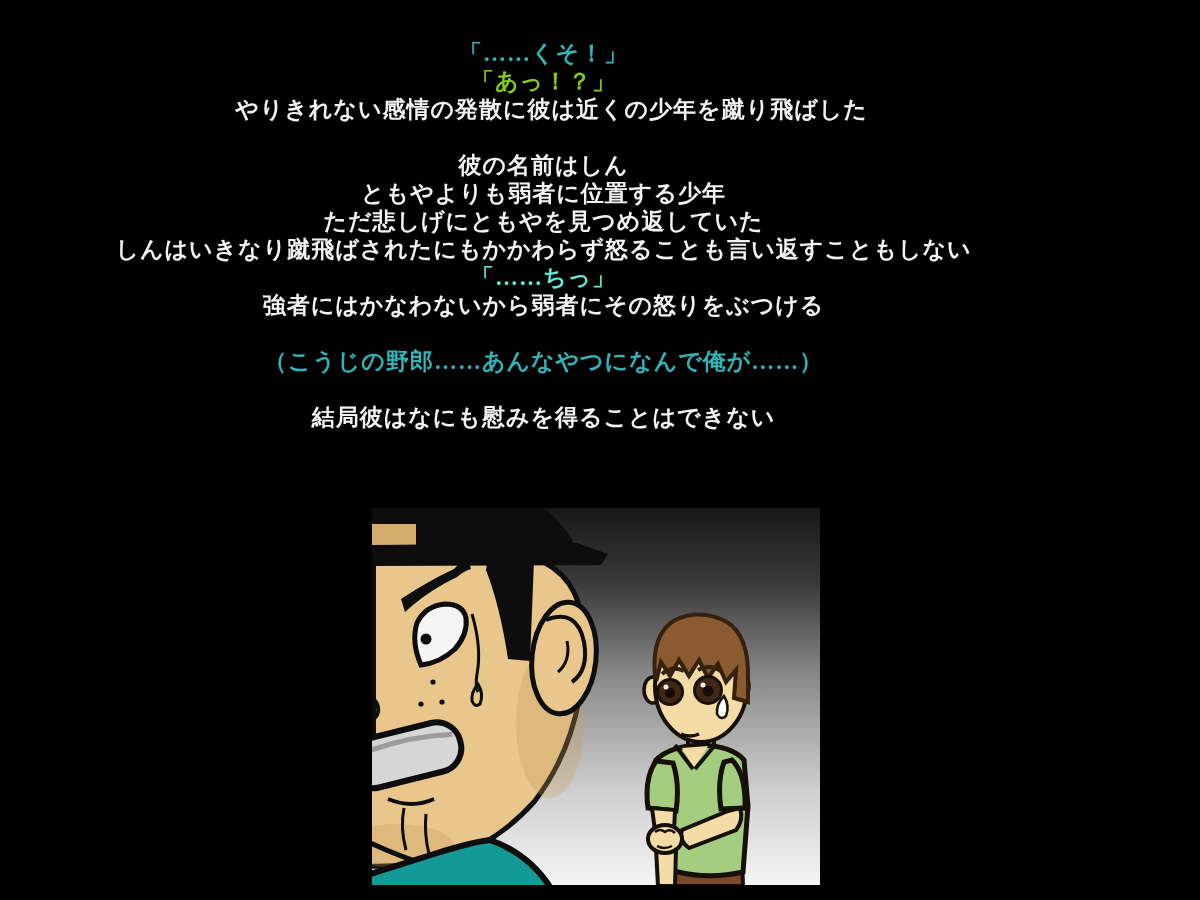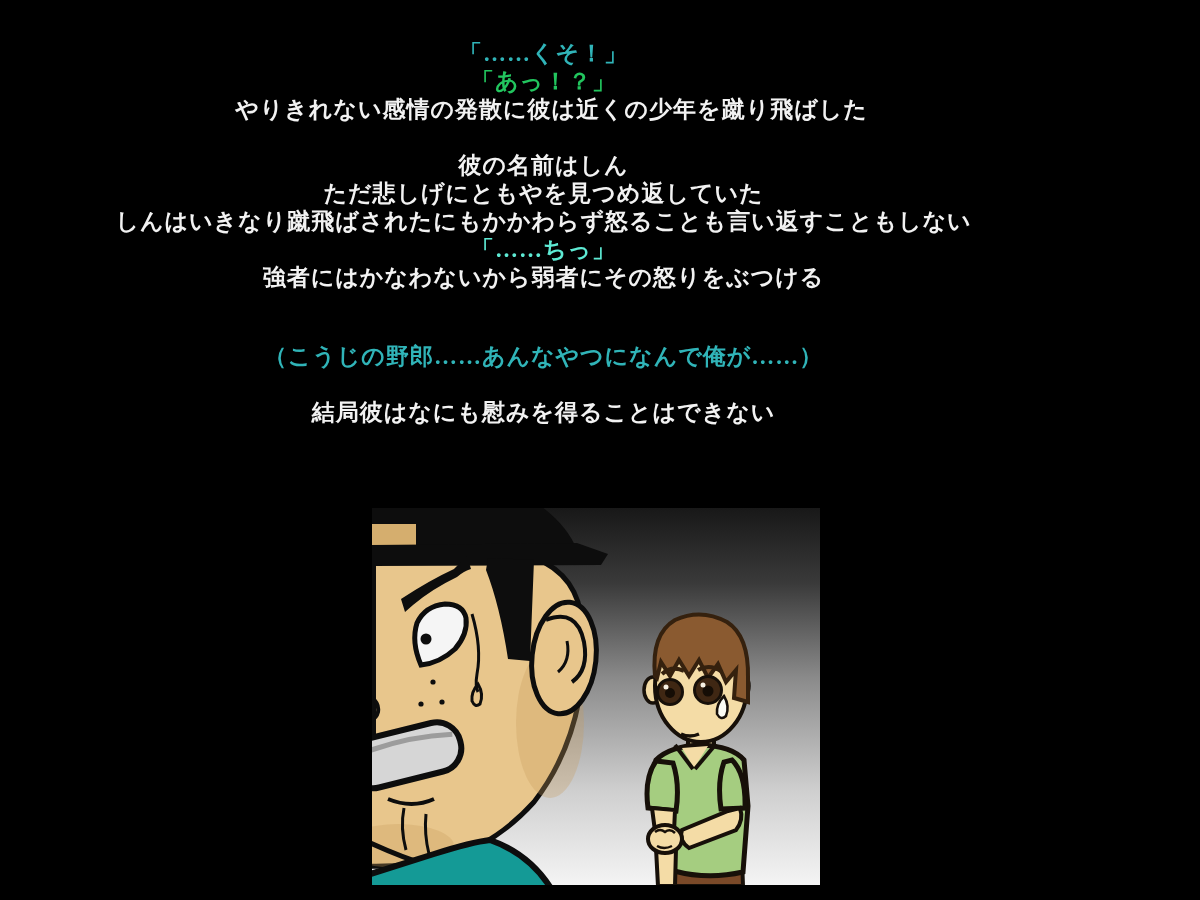--- a/index.html
+++ b/index.html
@@ -22,30 +22,31 @@
   .scene{
     position:absolute;left:372px;top:508px;width:448px;height:377px;
   }
   .scene svg{display:block;width:100%;height:100%;}
 </style>
 </head>
 <body>
 
 <div class="story">
     <div class="line" style="color: rgb(48, 180, 184);">「……くそ！」</div>
-    <div class="line" style="color: #22c55e;">「あっ！？」</div>
+    <div class="line" style="color: #84cc16;">「あっ！？」</div>
     <div class="line" style="color: rgb(242, 242, 242); margin-left: 16px;">やりきれない感情の発散に彼は近くの少年を蹴り飛ばした</div>
     <div class="line" style="color: rgb(242, 242, 242);"></div>
     <div class="line" style="color: rgb(242, 242, 242);">彼の名前はしん</div>
+    <div class="line" style="color: rgb(242, 242, 242);">ともやよりも弱者に位置する少年</div>
     <div class="line" style="color: rgb(242, 242, 242);">ただ悲しげにともやを見つめ返していた</div>
     <div class="line" style="color: rgb(242, 242, 242);">しんはいきなり蹴飛ばされたにもかかわらず怒ることも言い返すこともしない</div>
     <div class="line" style="color: #5eead4;">「……ちっ」</div>
     <div class="line" style="color: rgb(242, 242, 242);">強者にはかなわないから弱者にその怒りをぶつける</div>
     <div class="line" style="color: rgb(242, 242, 242);"></div>
-    <div class="line" style="color: rgb(48, 180, 184); margin-top: 23px;">（こうじの野郎……あんなやつになんで俺が……）</div>
+    <div class="line" style="color: rgb(48, 180, 184);">（こうじの野郎……あんなやつになんで俺が……）</div>
     <div class="line" style="color: rgb(242, 242, 242);"></div>
     <div class="line" style="color: rgb(242, 242, 242);">結局彼はなにも慰みを得ることはできない</div>
   </div>
 
 <div class="scene">
   <svg viewBox="0 0 448 377" xmlns="http://www.w3.org/2000/svg">
     <defs>
       <linearGradient id="bg" x1="0" y1="0" x2="0" y2="1">
         <stop offset="0" stop-color="#181818"></stop>
         <stop offset="0.2" stop-color="#3a3a3a"></stop>

